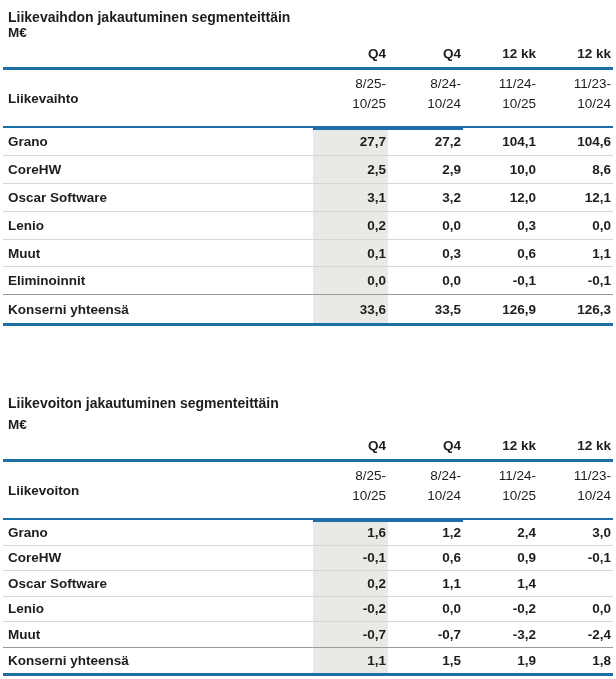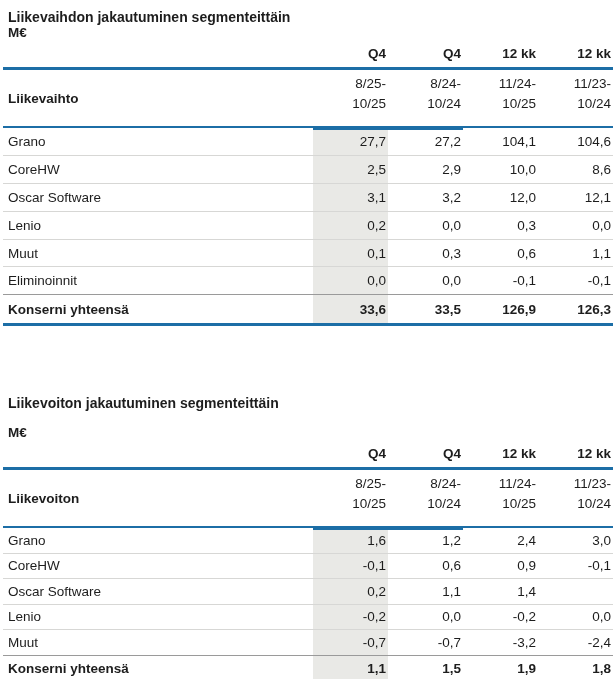--- a/index.html
+++ b/index.html
@@ -19,21 +19,21 @@
   .page{padding:10px 3px 0 3px;}
   .tbl{width:610px;}
   .tbl-title{
     font-size:14px;font-weight:bold;line-height:15px;
     margin:0;padding-left:5px;
   }
   .tbl-unit{
     font-size:13.5px;font-weight:bold;line-height:15px;
     padding-left:5px;
   }
-  .t2 .tbl-title{margin-bottom:14px;}
+  .t2 .tbl-title{margin-bottom:6px;}
   .t2{margin-top:70px;}
 
   .grid{display:grid;grid-template-columns:1fr 75px 75px 75px 75px;}
   .cell{box-sizing:border-box;}
   .num{text-align:right;padding-right:2px;}
 
   .period-row{height:27px;align-items:end;}
   .period-row .num{font-weight:bold;padding-bottom:6px;}
 
   .rule{height:3px;background:var(--accent-blue);position:relative;}
@@ -49,20 +49,21 @@
   }
   .date-row .range{
     display:flex;flex-direction:column;align-items:flex-end;
     padding-top:4px;line-height:19.5px;
   }
 
   .trow{
     display:grid;grid-template-columns:1fr 75px 75px 75px 75px;
     height:27.9px;box-sizing:border-box;
     border-bottom:1px solid var(--separator);
+    font-weight:bold;
   }
   .t2 .trow{height:25.5px;}
   .trow .cell{display:flex;align-items:center;}
   .trow .label{padding-left:5px;}
   .trow .num{justify-content:flex-end;}
   .trow.pretotal{border-bottom-color:var(--dark-separator);}
   .trow.total{font-weight:bold;border-bottom:none;}
   .hl{background:var(--highlight);}
 </style>
 </head>

